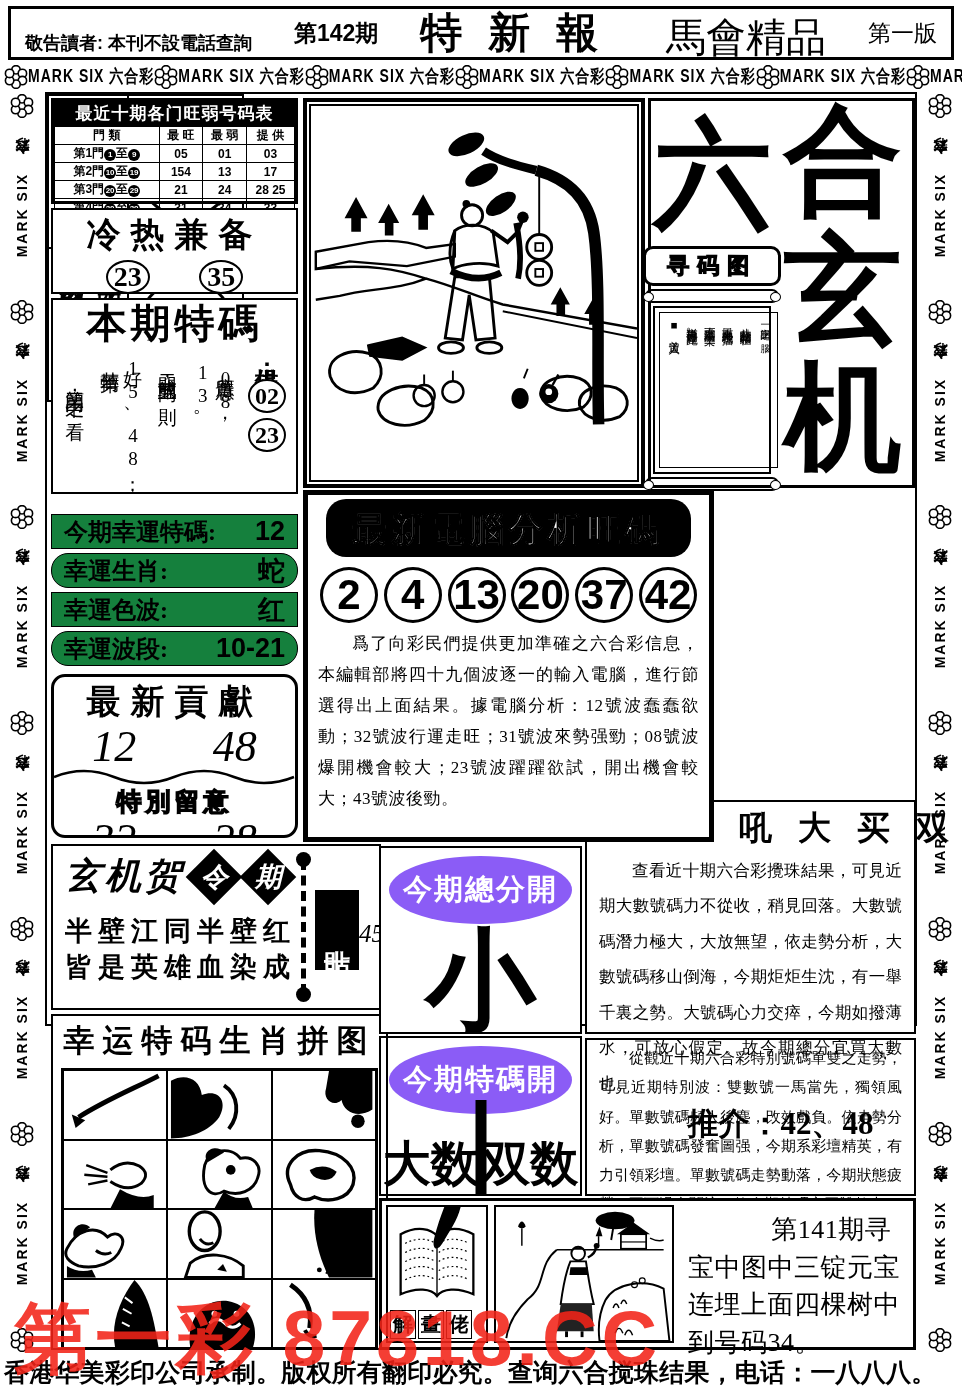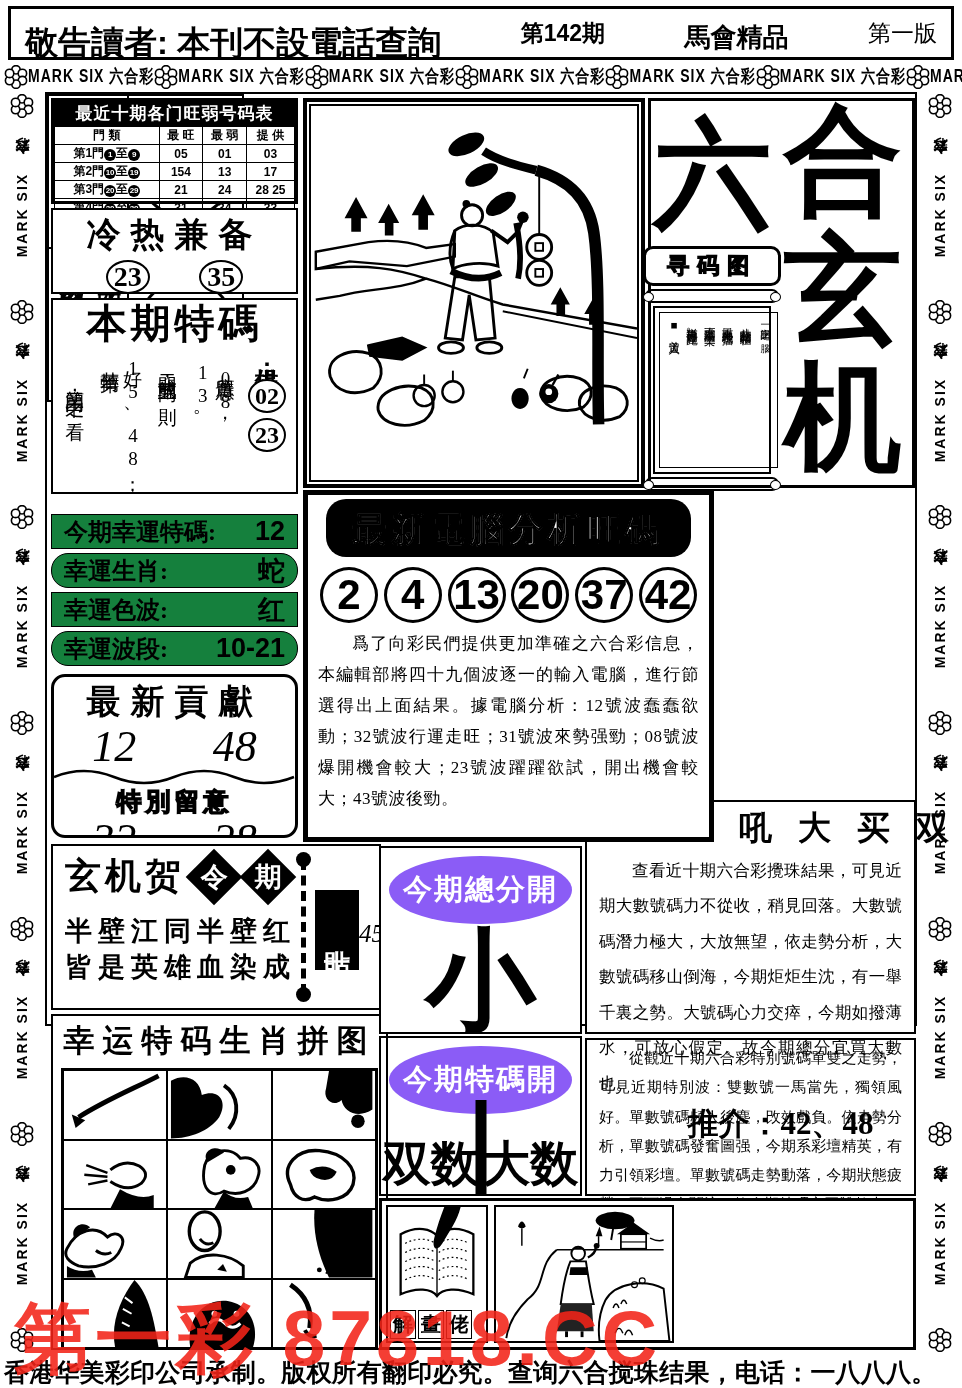--- a/index.html
+++ b/index.html
@@ -2,24 +2,24 @@
 <html><head>
 <meta charset="utf-8">
 <style>
   * { margin:0; padding:0; box-sizing:border-box; }
   html,body { width:962px; height:1388px; background:#fff; font-family:"Liberation Serif", serif; color:#000; }
   #page { position:relative; width:962px; height:1388px; overflow:hidden; background:#fff; }
 
   
   #masthead { position:absolute; left:8px; top:6px; width:946px; height:54px; border:3px solid #000;
     display:flex; align-items:center; justify-content:space-between; padding:0 14px; font-family:"Liberation Sans", sans-serif; }
-  #masthead .notice { font-size:33px; font-weight:bold;margin-top:20px; }
+  #masthead .notice { font-size:18px; font-weight:bold;margin-top:20px; }
   #masthead .issue  { font-size:23px; font-weight:bold; }
   #masthead .title  { font-size:42px; font-weight:bold; letter-spacing:26px; font-family:"Liberation Serif", serif; }
-  #masthead .sub    { font-size:26px; font-weight:bold;margin-top:8px; }
+  #masthead .sub    { font-size:40px; font-weight:normal;margin-top:8px; }
   #masthead .edition{ font-size:23px; }
 
   
   #marquee { position:absolute; left:4px; top:62px; width:954px; height:30px;
     display:flex; align-items:center; justify-content:space-between; }
   .mtext { font-family:"Liberation Sans", sans-serif; font-weight:bold; font-size:14px; letter-spacing:1px; white-space:nowrap; transform:scaleY(1.25); }
   .flower { width:24px; height:24px; flex:0 0 auto; }
 
   
   .side { position:absolute; top:92px; width:44px; height:1262px; display:flex; flex-direction:column;
@@ -70,21 +70,21 @@
   
   #contrib { left:4px; top:580px; width:247px; height:164px; border:3.5px solid #000; border-radius:14px; text-align:center; overflow:hidden; }
   #contrib .ttl { font-size:34px; font-weight:bold; letter-spacing:10px; margin-top:2px; }
   #contrib .row { display:flex; justify-content:space-around; font-size:44px; font-style:italic; line-height:1.0; }
   #contrib svg { display:block; }
   .bubble { font-size:25px; font-weight:bold; letter-spacing:4px; color:#fff; -webkit-text-stroke:1.3px #000; text-shadow:0 0 1px #000; }
 
   
   #mystery { left:4px; top:750px; width:330px; height:166px; border:2px solid #000; display:flex; }
   #mystery .left { flex:1; padding:6px 0 0 12px; }
-  .mtitle { display:flex; align-items:center; gap:4px; }
+  .mtitle { display:flex; align-items:center; gap:4px;font-style:italic; }
   .mtitle .plain { font-size:36px; font-weight:bold; letter-spacing:4px; }
   .diamond { width:40px; height:40px; background:#000; transform:rotate(45deg); display:inline-flex; align-items:center; justify-content:center; margin:0 5px; }
   .diamond span { transform:rotate(-45deg); color:#fff; font-size:27px; font-weight:bold; }
   .poem { margin-top:12px; font-size:27px; letter-spacing:6px; line-height:1.35; font-weight:bold; }
   .dashline { position:relative; width:6px; border-left:5px dashed #000; margin:14px 8px 14px 4px; }
   .dashline::before, .dashline::after { content:""; position:absolute; left:-10px; width:15px; height:15px; background:#000; border-radius:50%; }
   .dashline::before { top:-8px; } .dashline::after { bottom:-8px; }
   #mystery .right { width:64px; display:flex; flex-direction:row; align-items:center; padding-top:6px; }
   .tipbox { width:44px; height:80px; background:#000; color:#fff; writing-mode:vertical-rl; text-orientation:upright;
     font-size:26px; font-weight:bold; display:flex; align-items:center; justify-content:center; border:2px solid #000; }
@@ -194,20 +194,21 @@
       </g>
     </symbol>
   </defs>
 </svg>
 
 <div id="page">
 
   <div id="masthead">
     <span class="notice">敬告讀者: 本刊不設電話查詢</span>
     <span class="issue">第142期</span>
+    <span class="title">特新報</span>
     <span class="sub">馬會精品</span>
     <span class="edition">第一版</span>
   </div>
 
   <div id="marquee">
     <svg class="flower">
         <use href="#flower"></use>
       </svg>
     <span class="mtext">MARK SIX 六合彩</span>
     <svg class="flower">
@@ -644,22 +645,22 @@
 
     <div id="totalopen" class="box">
       <div><span class="ellipse">今期總分開</span></div>
       <div class="val">小</div>
     </div>
 
     <div id="specialopen">
       <div><span class="ellipse">今期特碼開</span></div>
       <div class="stem"></div>
       <div class="duo">
+        <span>大数</span>
         <span>双数</span>
-        <span>大数</span>
       </div>
     </div>
 
     <div id="specialanalysis" class="box">
       <p>從觀近十期六合彩特別號碼單雙之走勢，可見近期特別波：雙數號一馬當先，獨領風好。單數號碼頻人後塵，攺效戲負。依走勢分析，單數號碼發奮圖强，今期系彩壇精英，有力引領彩壇。單數號碼走勢動落，今期狀態疲勞，不可過多關注。故今期特碼宜買雙數也。</p>
       <div class="rec">推荐：37、39</div>
     </div>
 
     <div id="treasure" class="box">
       <div class="bookbox">
@@ -713,20 +714,23 @@
           <line x1="70" y1="128" x2="70" y2="134" stroke="#000" stroke-width="3"></line>
           <line x1="86" y1="128" x2="86" y2="134" stroke="#000" stroke-width="3"></line>
 
           <path d="M110,96 C120,78 150,74 170,84 L176,138 L104,138 C102,122 104,108 110,96 Z" fill="none" stroke="#000" stroke-width="2"></path>
           <path d="M118,104 q3,-8 6,0 M126,100 q3,-8 6,0" stroke="#000" stroke-width="1.5" fill="none"></path>
           <circle cx="140" cy="80" r="3" fill="none" stroke="#000" stroke-width="1.2"></circle>
           <circle cx="148" cy="76" r="3" fill="none" stroke="#000" stroke-width="1.2"></circle>
           <path d="M120,130 q4,-10 8,0 M130,132 q4,-10 8,0" stroke="#000" stroke-width="1.5" fill="none"></path>
         </svg>
       </div>
+      <div class="txt">
+        <p>第141期寻宝中图中三锭元宝连埋上面四棵树中到号码34。</p>
+      </div>
     </div>
 
   </div>
 
   <div id="watermark">第一彩 87818.CC</div>
   <div id="footer">香港华美彩印公司承制。版权所有翻印必究。查询六合搅珠结果，电话：一八八八。</div>
 
 </div>
 
 </body></html>

